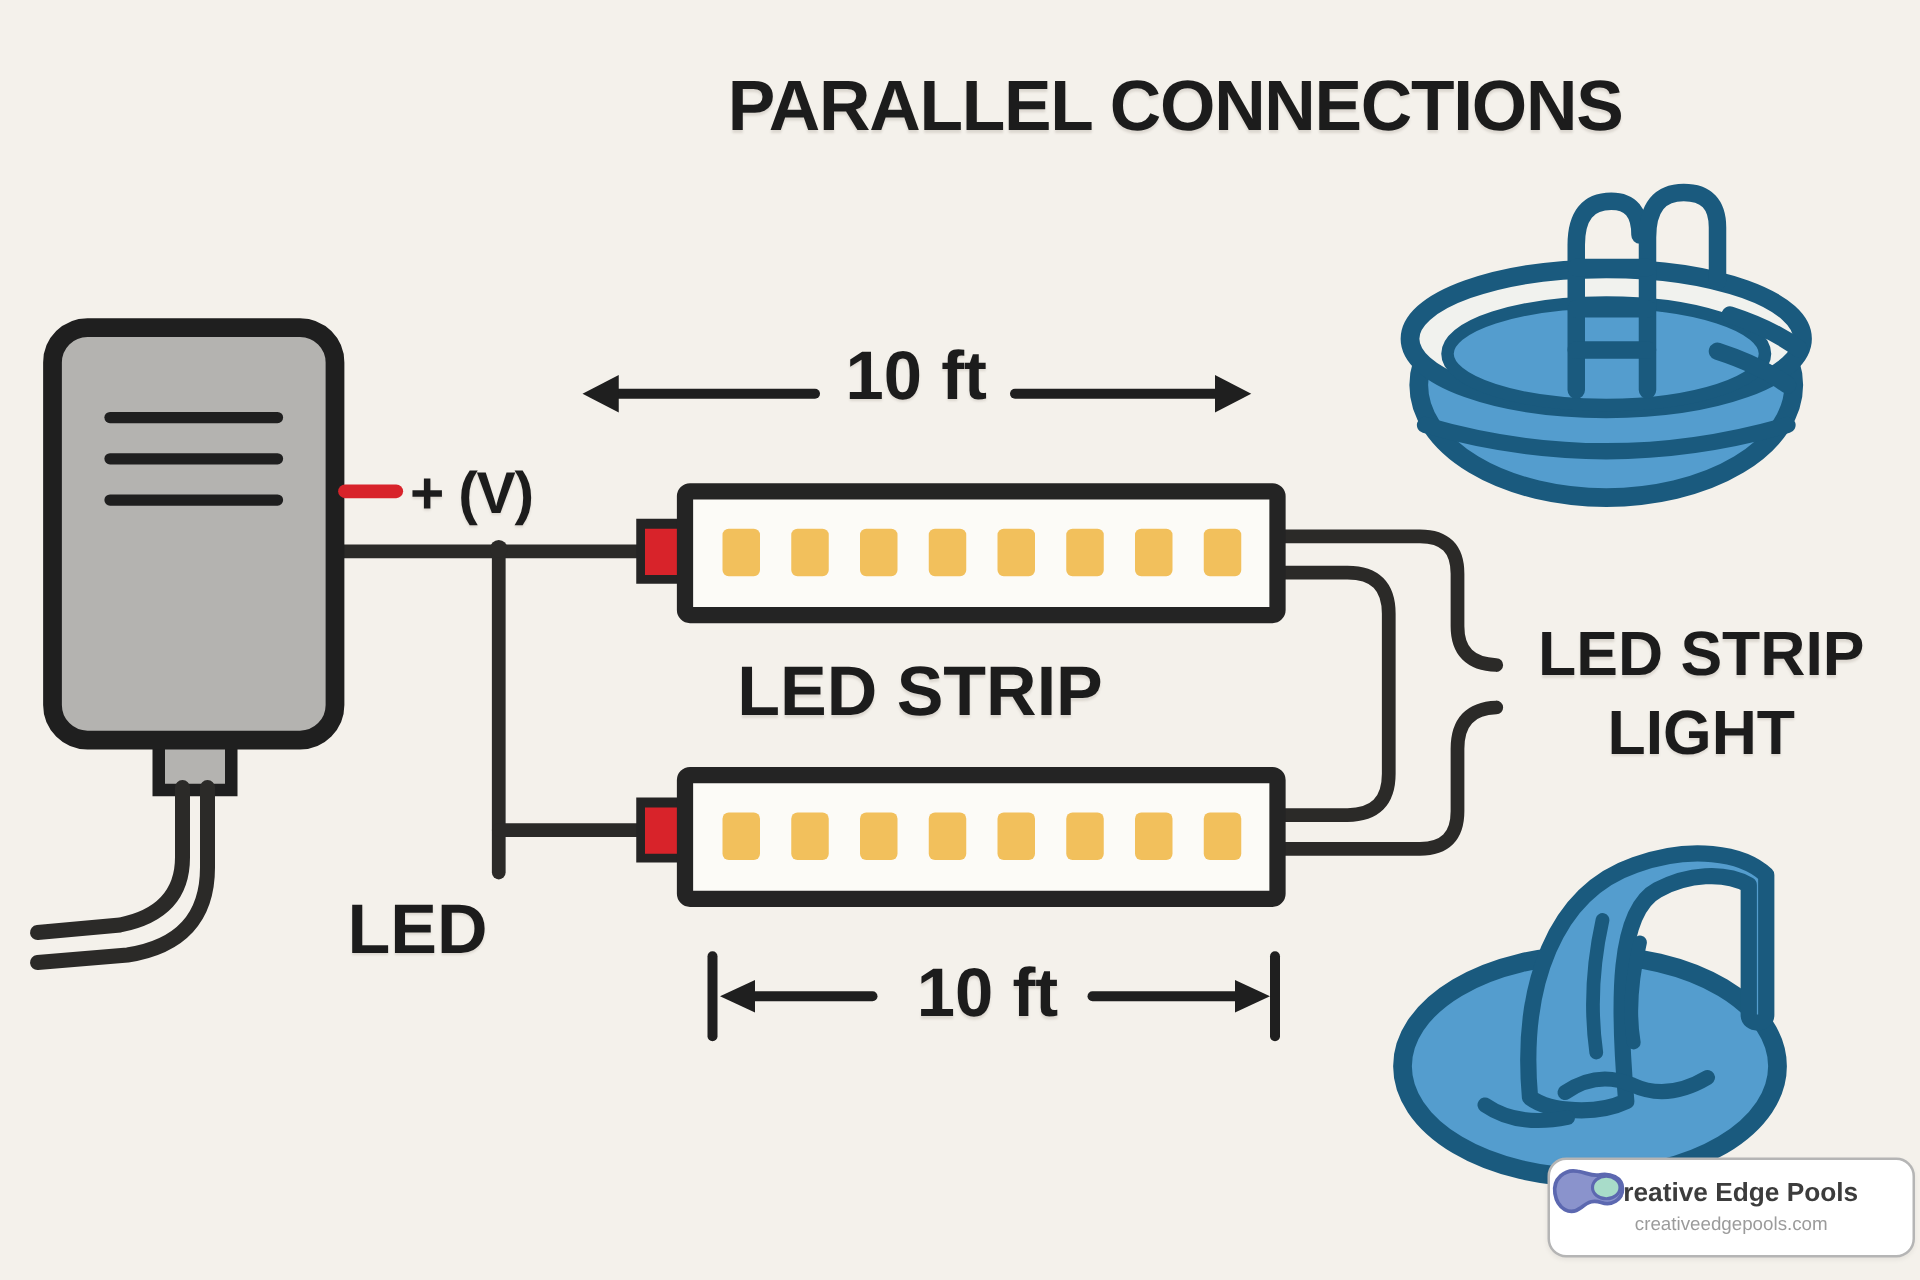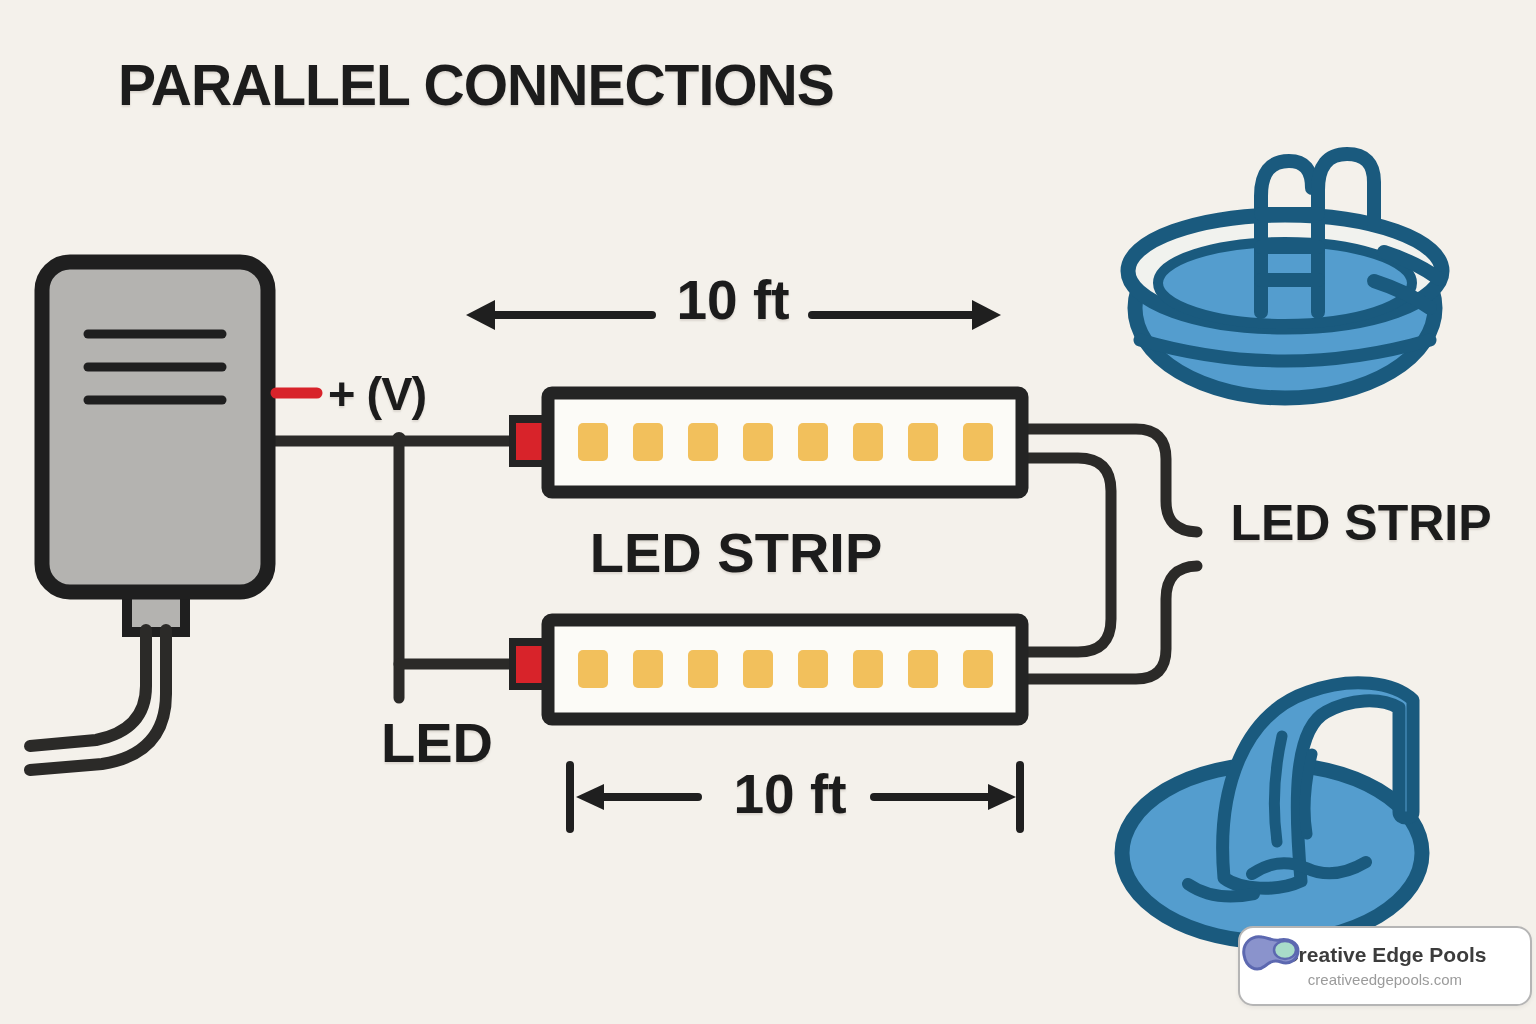--- a/index.html
+++ b/index.html
@@ -15,27 +15,27 @@
   }
   *{margin:0;padding:0;box-sizing:border-box;}
   body{background:#ddd;font-family:"Liberation Sans",sans-serif;}
   .stage{
     position:relative;width:1536px;height:1024px;overflow:hidden;
     background:var(--bg);
   }
   .stage svg{position:absolute;left:0;top:0;}
   .txt{position:absolute;color:var(--ink);font-weight:700;
        text-shadow:0 2px 2px rgba(80,65,50,.14);white-space:nowrap;}
-  .title{left:118px;top:52px;width:1180px;text-align:left;
+  .title{left:118px;top:52px;width:1180px;text-align:right;
          font-size:57px;line-height:67px;letter-spacing:-1px;}
   .voltage{left:328px;top:366px;font-size:47px;letter-spacing:-1px;}
   .dim-top{left:633px;top:268px;width:200px;text-align:center;font-size:55px;}
   .dim-bottom{left:690px;top:762px;width:200px;text-align:center;font-size:55px;}
   .strip-label-center{left:536px;top:520px;width:400px;text-align:center;font-size:56px;}
-  .strip-label-left{left:278px;top:706px;width:215px;text-align:right;
+  .strip-label-left{left:278px;top:706px;width:215px;text-align:left;
                     font-size:56px;line-height:73px;}
   .right-label{left:1205px;top:492px;width:312px;text-align:center;
                font-size:50px;line-height:63px;}
   .watermark{
     position:absolute;left:1238px;top:926px;width:294px;height:80px;
     background:#ffffff;border:2px solid #b5b5b5;border-radius:15px;
     display:flex;align-items:center;justify-content:center;gap:10px;
     box-shadow:0 2px 4px rgba(0,0,0,.06);
   }
   .wm-text{text-align:center;}
@@ -170,20 +170,21 @@
   <div class="txt dim-bottom">10 ft</div>
 
   <div class="txt strip-label-center">LED STRIP</div>
 
   <div class="txt strip-label-left">
     <div>LED</div>
   </div>
 
   <div class="txt right-label">
     <div>LED STRIP</div>
+    <div>LIGHT</div>
   </div>
 
   <div class="watermark">
     <div class="wm-text">
       <div class="wm-brand">Creative Edge Pools</div>
       <div class="wm-url">creativeedgepools.com</div>
     </div>
     <svg width="62" height="46" viewBox="0 0 62 46">
       <path d="M4,27 C2,15 12,7 22,9 C29,10 33,13 39,12 C48,10 58,14 58,23
                C58,32 49,37 41,34 C35,32 31,33 25,38 C16,45 6,39 4,27 Z" fill="#8a93cc" stroke="#5c68b0" stroke-width="3"></path>

